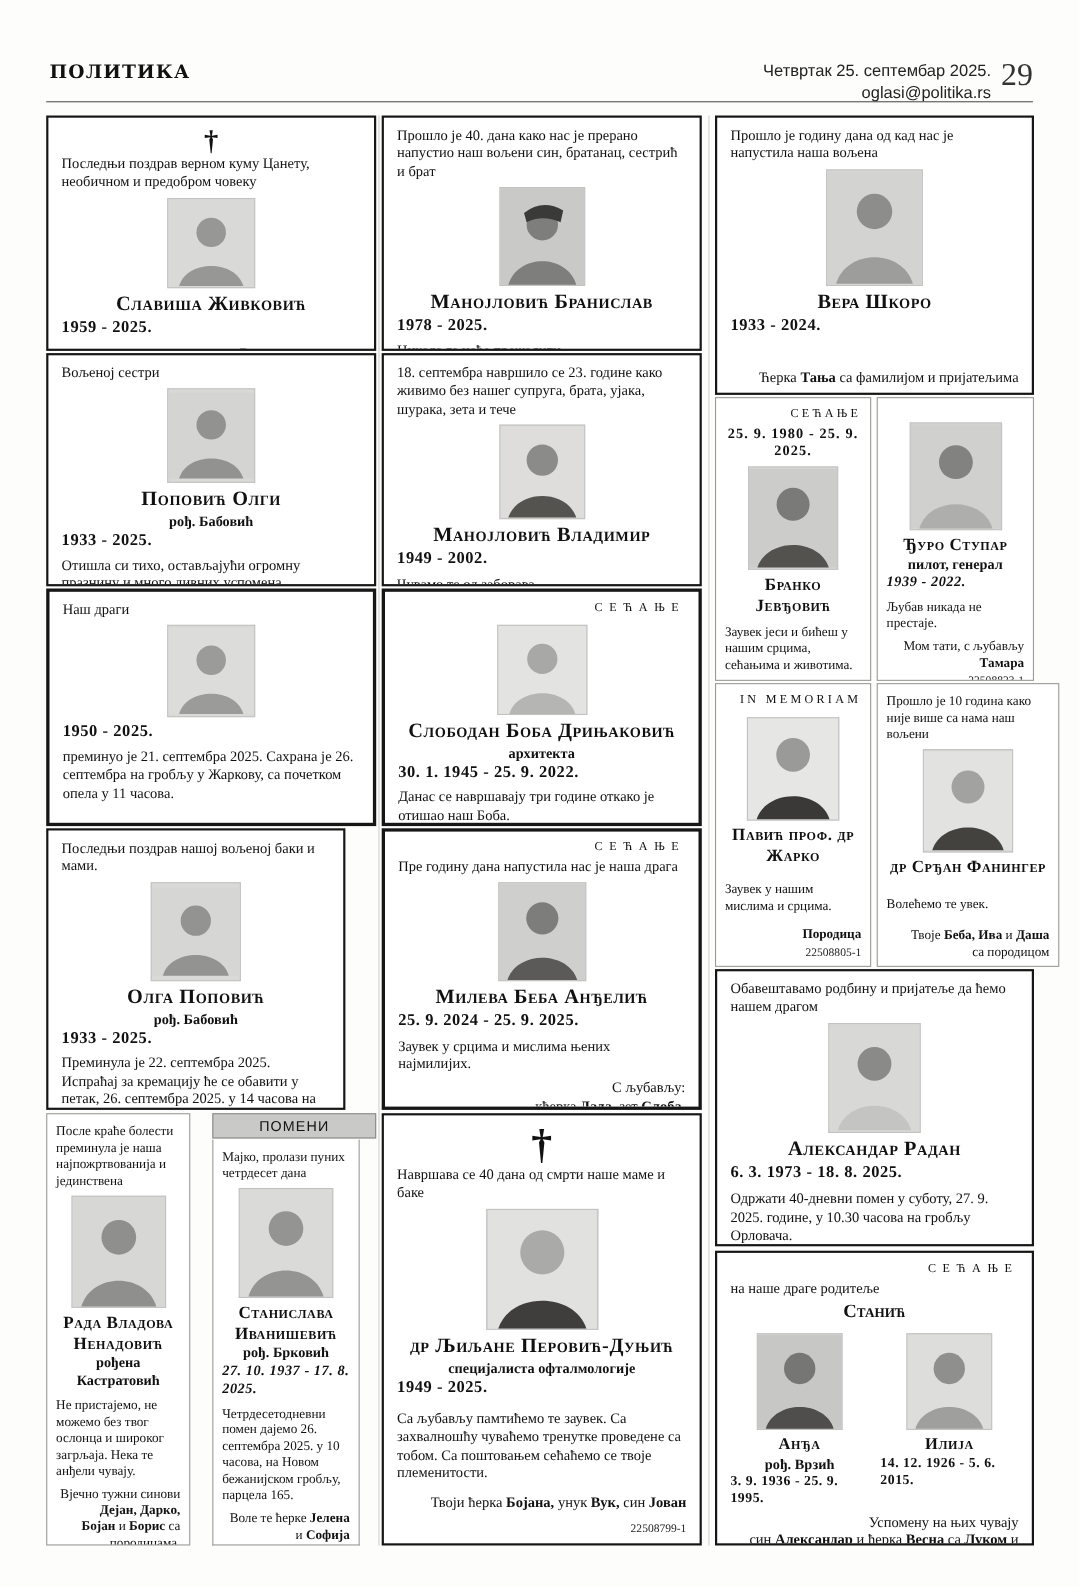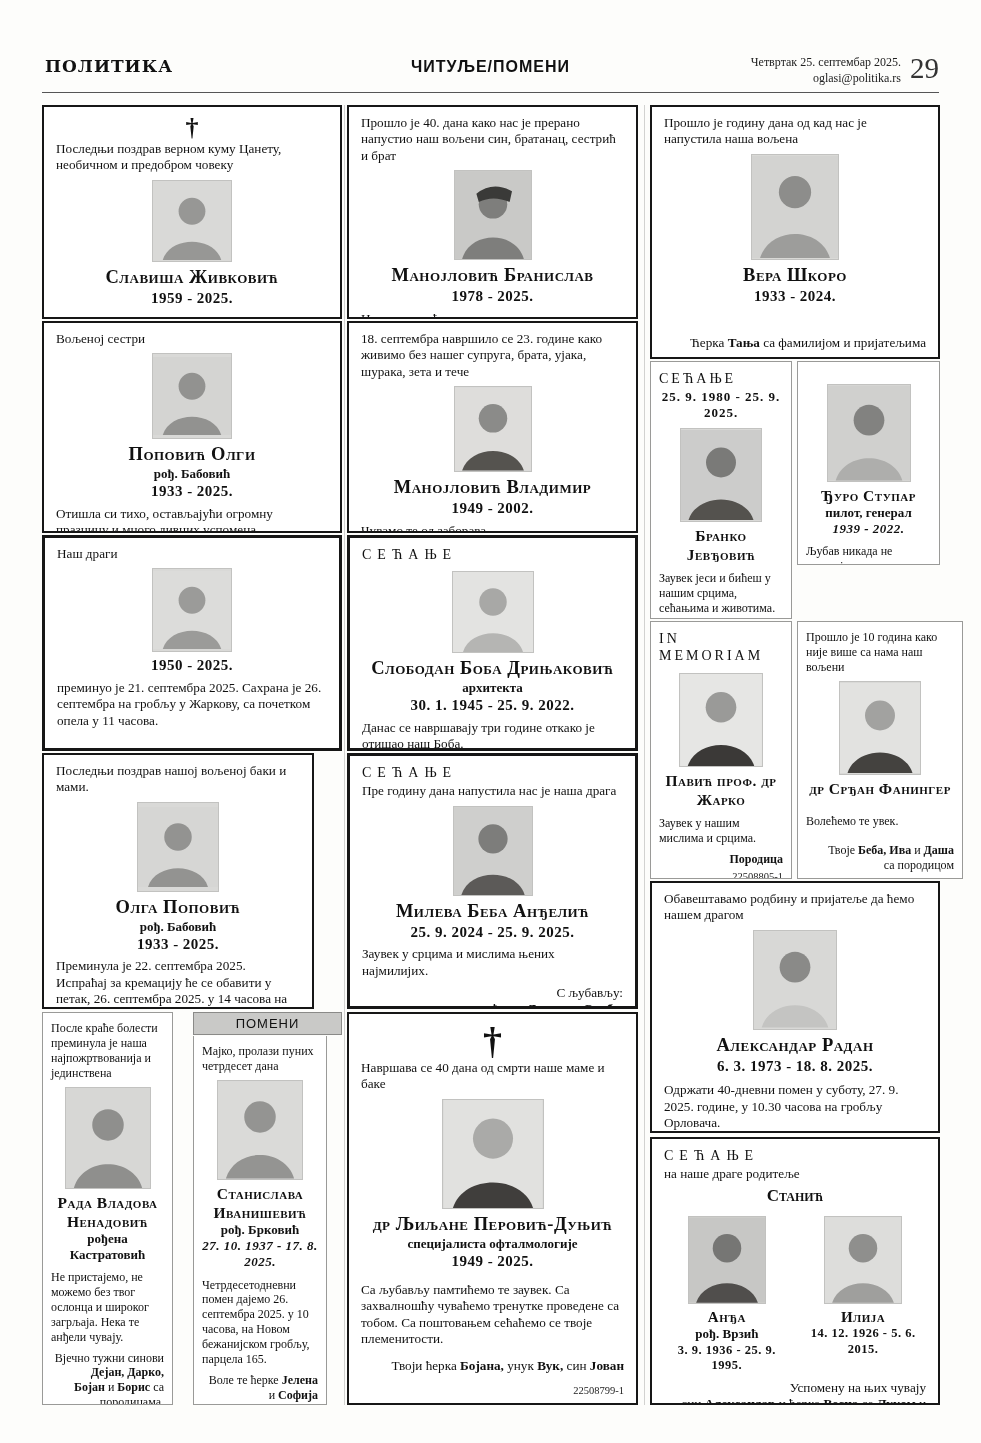--- a/index.html
+++ b/index.html
@@ -4,62 +4,61 @@
 <style>
   html,body{margin:0;padding:0;background:#e9e9e7;}
   #page{position:relative;width:981px;height:1443px;background:#fdfdfb;color:#111;
         font-family:"Liberation Serif",serif;overflow:hidden;}
   
   .masthead{position:absolute;left:45px;top:56px;font-weight:bold;font-size:17px;
         letter-spacing:1px;font-family:"DejaVu Serif",serif;}
   .section-title{position:absolute;left:0;right:0;top:58px;text-align:center;
         font-family:"Liberation Sans",sans-serif;font-weight:bold;font-size:16px;letter-spacing:1px;}
   .hdr-right{position:absolute;right:80px;top:55px;text-align:right;
-        font-family:Liberation Serif, serif;font-size:12px;line-height:1.3;color:#222;}
+        font-family:Liberation Sans, sans-serif;font-size:15px;line-height:1.3;color:#222;}
   .pageno{position:absolute;right:42px;top:52px;font-size:29px;font-weight:normal;color:#333;}
   .hdr-rule{position:absolute;left:42px;right:42px;top:92px;border-top:1px solid #555;}
   .vsep{position:absolute;top:105px;height:1300px;border-left:1px solid #d2d2d0;}
   
   .ad{position:absolute;box-sizing:border-box;background:#fff;border:2px solid #161616;
       padding:8px 12px 6px 12px;display:flex;flex-direction:column;overflow:hidden;
       font-size:13.2px;line-height:1.24;}
   .ad.heavy{border-width:3px;}
   .ad.thin{border:1px solid #9a9a98;}
   .ad.narrow{font-size:12px;padding:8px 8px 5px 8px;}
   .sp{flex:1 1 auto;min-height:2px;}
   .cross{text-align:center;font-size:26px;line-height:1;font-weight:bold;}
   .cross.big{font-size:38px;}
   .intro{text-align:left;}
-  .adheader{text-align:left;letter-spacing:6px;font-size:14px;margin-bottom:2px;}
+  .adheader{text-align:right;letter-spacing:6px;font-size:11px;margin-bottom:2px;}
   .adheader2{text-align:center;font-weight:bold;font-size:13px;letter-spacing:1px;}
   .photo{align-self:center;margin:6px auto 4px auto;background:#d9d9d7;border:1px solid #c2c2c0;}
   .photo svg{display:block;}
   .name{text-align:center;font-weight:bold;font-size:18.5px;font-variant:small-caps;letter-spacing:.5px;}
   .narrow .name{font-size:15.5px;}
   .subname{text-align:center;font-weight:bold;font-size:13px;}
-  .dates{text-align:center;font-weight:bold;font-size:15px;letter-spacing:.5px;}
+  .dates{text-align:left;font-weight:bold;font-size:15px;letter-spacing:.5px;}
   .narrow .dates{font-size:13px;font-style:italic;}
   .body{text-align:left;margin-top:5px;}
   .sig{text-align:right;margin-top:4px;}
   .sig .b,.b{font-weight:bold;}
   .code{text-align:right;font-size:10.5px;margin-top:3px;color:#222;}
   .pomeni-bar{position:absolute;box-sizing:border-box;background:#c9c9c7;border:1px solid #8a8a88;
       text-align:center;font-family:"Liberation Sans",sans-serif;font-size:13px;letter-spacing:1px;
       padding:3px 0;color:#111;}
   .duo{display:flex;justify-content:space-between;margin-top:4px;}
   .duo .person{width:48%;text-align:center;}
   .title-family{text-align:center;font-weight:bold;font-size:17px;font-variant:small-caps;margin-top:2px;}
 </style>
 </head>
 <body>
 
 <div id="page">
 
   <div class="masthead">ПОЛИТИКА</div>
-  <div class="section-title">ЧИТУЉЕ/ПОМЕНИ</div>
   <div class="hdr-right">
     <div>Четвртак 25. септембар 2025.</div>
     <div>oglasi@politika.rs</div>
   </div>
   <div class="pageno">29</div>
   <div class="hdr-rule"></div>
   <div class="vsep" style="left:344px;"></div>
   <div class="vsep" style="left:644px;"></div>
 
   <div class="ad" style="left:42px;top:105px;width:300px;height:214px;">
@@ -283,21 +282,21 @@
           <path d="M6 72 C13 50 51 50 58 72 Z" fill="#54524e"></path>
         </svg>
     </div>
     <div class="name">Бранко Јевђовић</div>
     <div class="sp"></div>
     <div class="body">Заувек јеси и бићеш у нашим срцима, сећањима и животима.</div>
     <div class="sp"></div>
 
   </div>
 
-  <div class="ad thin narrow" style="left:797px;top:361px;width:143px;height:204px;">
+  <div class="ad thin narrow" style="left:797px;top:361px;width:143px;height:258px;">
     <div class="photo" style="width:82px;height:96px;margin-top:14px;">
       <svg width="82" height="96" viewBox="0 0 64 74">
           <rect width="64" height="74" fill="#d0d0ce"></rect>
           <circle cx="32" cy="27" r="12" fill="#828280"></circle>
           <path d="M6 74 C13 51 51 51 58 74 Z" fill="#aeaeac"></path>
         </svg>
     </div>
     <div class="name">Ђуро Ступар</div>
     <div class="subname">пилот, генерал</div>
     <div class="dates">1939 - 2022.</div>

